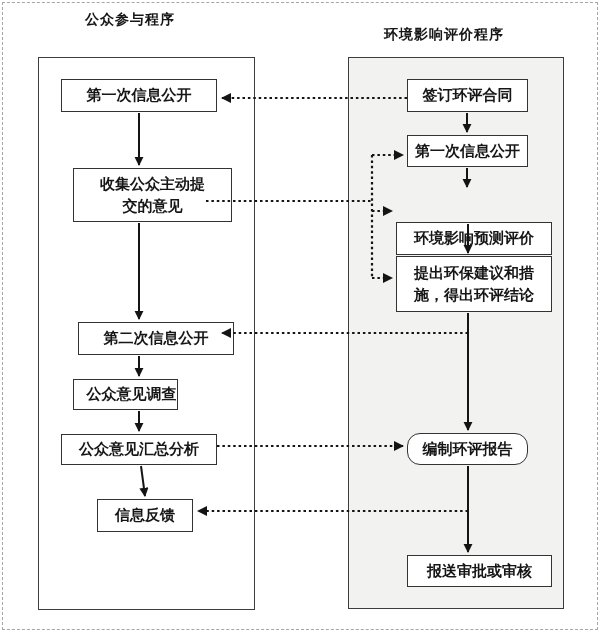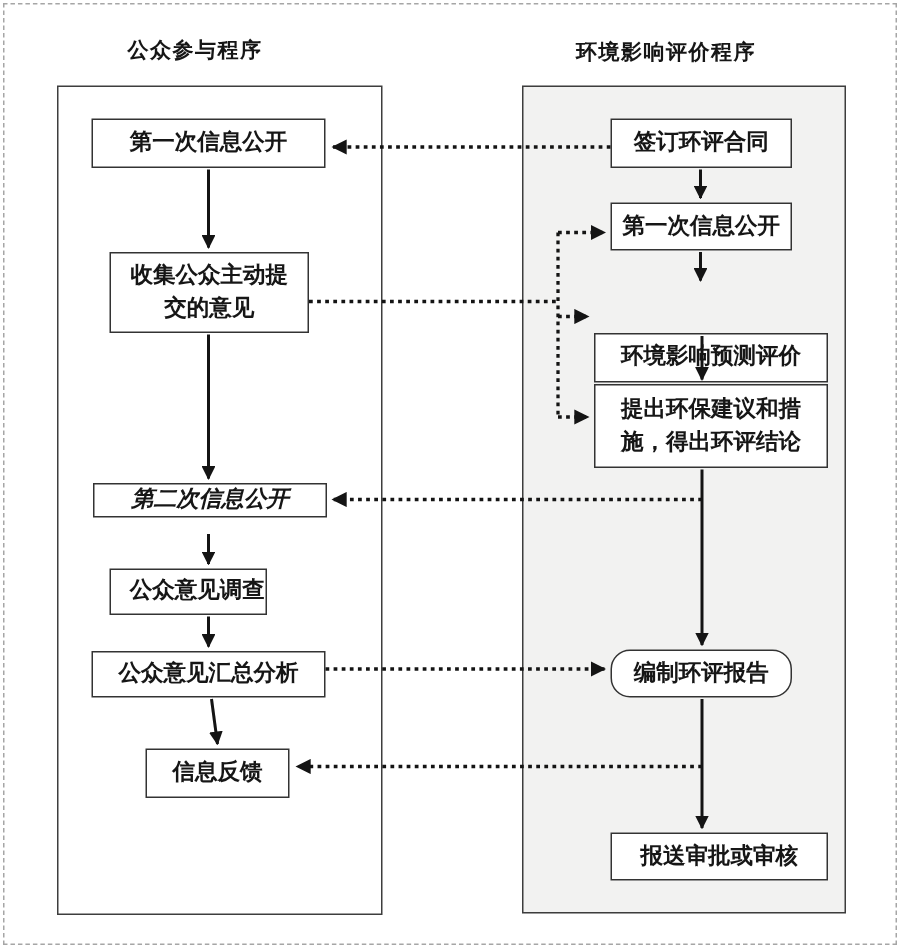--- a/index.html
+++ b/index.html
@@ -34,33 +34,33 @@
   .wire-solid{stroke:#141414;stroke-width:2;fill:none;}
   .wire-dotted{stroke:#141414;stroke-width:2.2;fill:none;stroke-dasharray:2.5 2.9;stroke-linecap:butt;}
 </style>
 </head>
 <body>
 
 <div id="stage">
 
   <div class="page-border"></div>
 
-  <div class="col-title" style="left:50px;top:25px;width:160px;text-align:center;">公众参与程序</div>
+  <div class="col-title" style="left:50px;top:11px;width:160px;text-align:center;">公众参与程序</div>
 
   <div class="col-title" style="left:364px;top:26px;width:160px;">环境影响评价程序</div>
 
   <div class="panel panel-left"></div>
   <div class="panel panel-right"></div>
 
   <div class="node" style="left:61px;top:79px;width:156px;height:33px;">第一次信息公开</div>
 
-  <div class="node" style="left:73px;top:168px;width:133px;height:54px;">收集公众主动提
+  <div class="node" style="left:73px;top:168px;width:159px;height:54px;">收集公众主动提
 交的意见</div>
 
-  <div class="node" style="left:62px;top:322px;width:156px;height:23px;font-style:italic;">第二次信息公开</div>
+  <div class="node" style="left:78px;top:322px;width:156px;height:33px;">第二次信息公开</div>
 
   <div class="node" style="left:73px;top:379px;width:105px;height:31px;padding-left:12px;">公众意见调查</div>
 
   <div class="node" style="left:61px;top:434px;width:156px;height:31px;">公众意见汇总分析</div>
 
   <div class="node" style="left:97px;top:499px;width:96px;height:33px;">信息反馈</div>
 
   <div class="node" style="left:407px;top:79px;width:121px;height:33px;">签订环评合同</div>
 
   <div class="node" style="left:407px;top:135px;width:121px;height:32px;">第一次信息公开</div>

